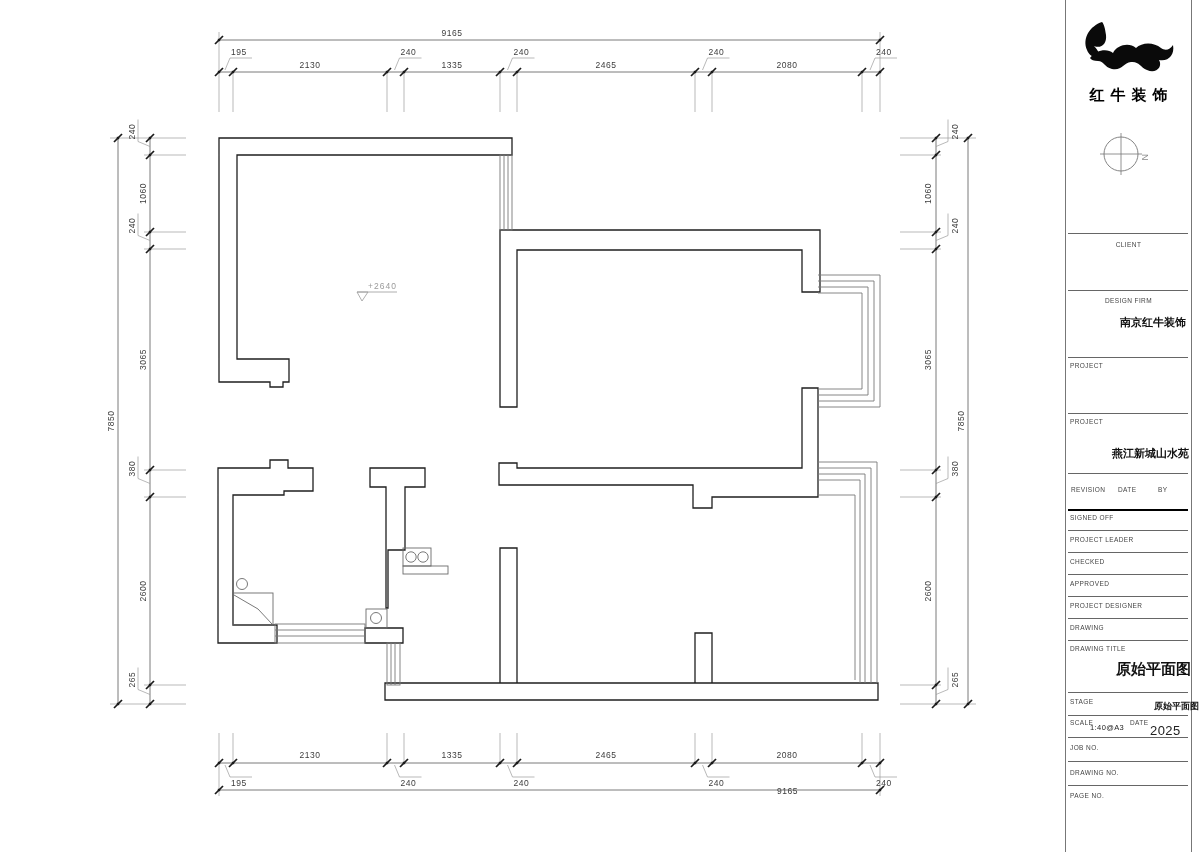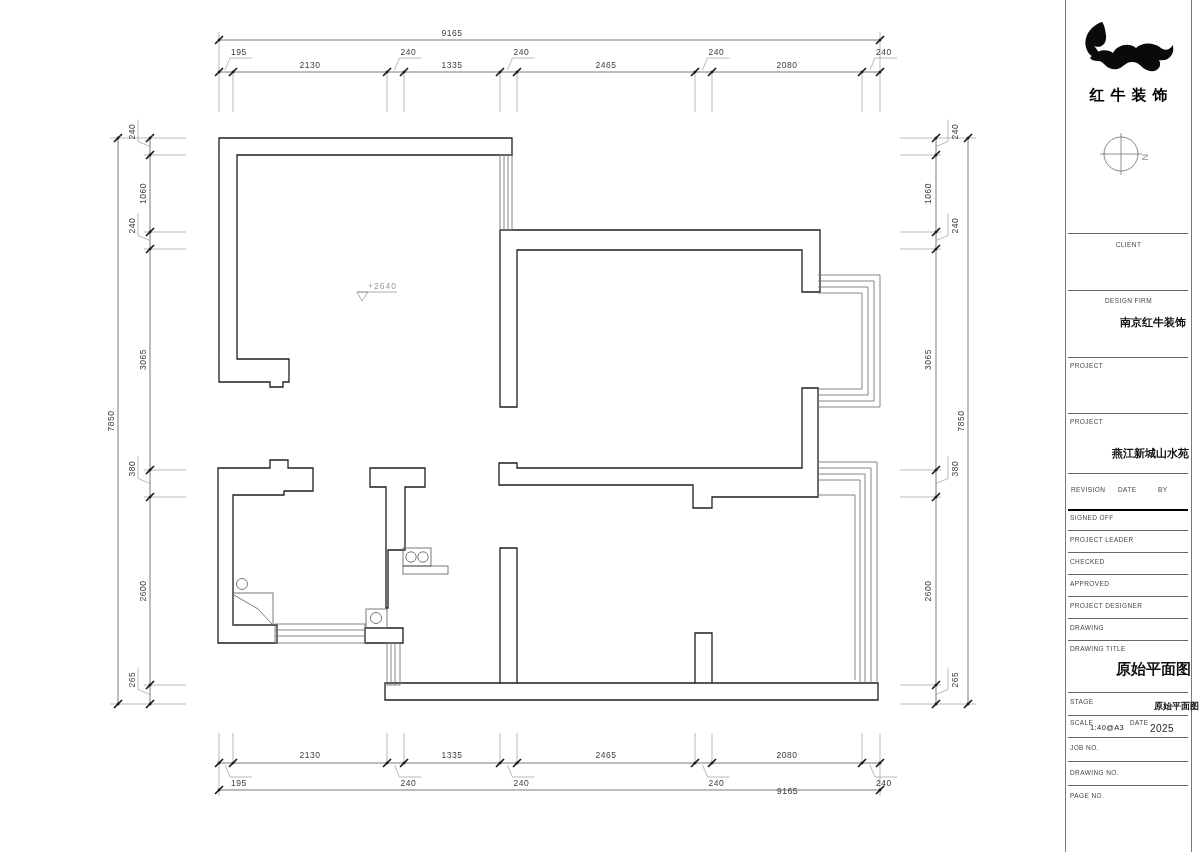--- a/index.html
+++ b/index.html
@@ -350,18 +350,18 @@
     <div class="plabel" style="top:580px">APPROVED</div>
     <div class="plabel" style="top:602px">PROJECT DESIGNER</div>
     <div class="plabel" style="top:624px">DRAWING</div>
     <div class="plabel" style="top:645px">DRAWING TITLE</div>
     <div class="pvalue center" style="top:660px;left:0;right:0;text-align:right;font-size:15px;position:absolute">原始平面图</div>
     <div class="plabel" style="top:698px">STAGE</div>
     <div class="pvalue" style="top:700px;left:46px;font-size:9px">原始平面图</div>
     <div class="plabel" style="top:719px">SCALE</div>
     <div class="plabel" style="top:723px;left:24px;font-size:7.5px;color:#222">1:40@A3</div>
     <div class="plabel" style="top:719px;left:64px">DATE</div>
-    <div class="plabel" style="top:723px;left:84px;font-size:10px;color:#222">2025</div>
+    <div class="plabel" style="top:723px;left:84px;font-size:13px;color:#222">2025</div>
     <div class="plabel" style="top:744px">JOB NO.</div>
     <div class="plabel" style="top:769px">DRAWING NO.</div>
     <div class="plabel" style="top:792px">PAGE NO.</div>
   </div>
 </div>
 
 </body></html>

